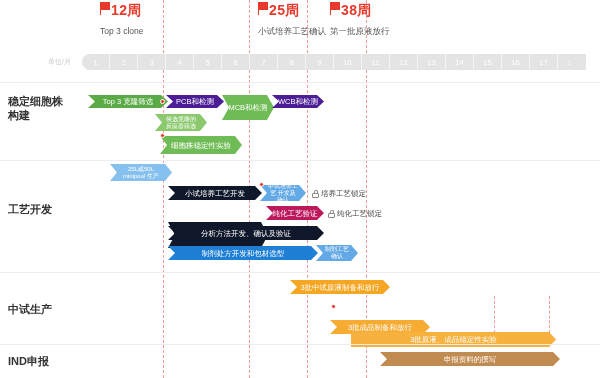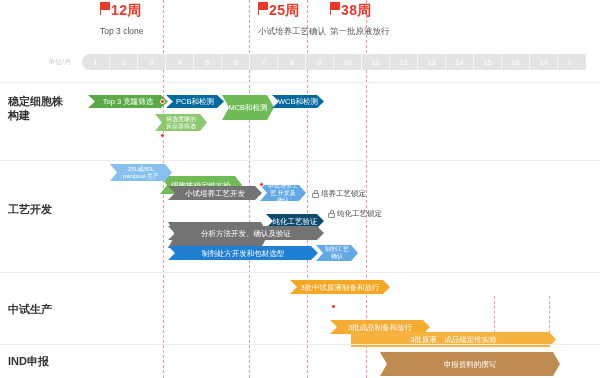--- a/index.html
+++ b/index.html
@@ -62,26 +62,26 @@
     position:absolute;box-sizing:border-box;
     display:flex;align-items:center;justify-content:center;
     color:#fff;font-size:7.5px;line-height:9px;text-align:center;
     white-space:nowrap;
     clip-path:polygon(0 0, calc(100% - 7px) 0, 100% 50%, calc(100% - 7px) 100%, 0 100%, 7px 50%);
   }
   .bar.two-line{white-space:normal;font-size:6px;line-height:7px;padding:0 8px;}
   .bar.flat-left{clip-path:polygon(0 0, calc(100% - 7px) 0, 100% 50%, calc(100% - 7px) 100%, 0 100%);}
 
   .g1{background:#5aab46;}
-  .g2{background:#0369a1;}
+  .g2{background:#4c1d95;}
   .g3{background:#6fbb55;}
   .g4{background:#8cc96e;}
   .b1{background:#1f7fd4;}
-  .b2{background:#737373;text-align:center;}
-  .b3{background:#0c4a6e;margin-top:8px;}
+  .b2{background:#0f172a;text-align:center;}
+  .b3{background:#be185d;}
   .b4{background:#62a9e6;}
   .b5{background:#85c0ee;}
   .o1{background:#f5a623;}
   .o2{background:#f6ab33;}
   .o3{background:#f7b13f;}
   .brown{background:#c08b50;}
 
   
   .dot{
     position:absolute;width:5px;height:5px;border-radius:50%;
@@ -183,21 +183,21 @@
 
     <div class="bar g1" style="left:88px;top:13px;width:80px;height:13px;">Top 3 克隆筛选</div>
     <div class="bar g2" style="left:166px;top:13px;width:58px;height:13px;">PCB和检测</div>
     <div class="bar g3" style="left:222px;top:13px;width:52px;height:25px;">MCB和检测</div>
     <div class="bar g2" style="left:272px;top:13px;width:52px;height:13px;">WCB和检测</div>
     <div class="dot" style="left:160px;top:17px;"></div>
 
     <div class="bar g4 two-line" style="left:155px;top:32px;width:52px;height:17px;">候选克隆的
 反应器筛选</div>
 
-    <div class="bar g3" style="left:160px;top:54px;width:82px;height:18px;margin-top:40px;">细胞株稳定性实验</div>
+    <div class="bar g3" style="left:160px;top:54px;width:82px;height:18px;">细胞株稳定性实验</div>
     <div class="dot" style="left:160px;top:51px;"></div>
   </div>
 
   <div class="lane-sep" style="top:160px;"></div>
   <div class="lane" style="top:160px;height:112px;">
     <div class="lane-title" style="top:42px;">工艺开发</div>
 
     <div class="bar b5 two-line" style="left:110px;top:4px;width:62px;height:17px;">25L或50L
 minipool 生产</div>
 
@@ -239,16 +239,16 @@
     <div class="bar o2" style="left:330px;top:28px;width:100px;height:14px;margin-top:20px;">3批成品制备和放行</div>
     <div class="dot" style="left:331px;top:32px;"></div>
 
     <div class="bar o3 flat-left" style="left:351px;top:60px;width:205px;height:15px;">3批原液、成品稳定性实验</div>
 
   </div>
 
   <div class="lane-sep" style="top:344px;"></div>
   <div class="lane" style="top:344px;height:34px;">
     <div class="lane-title" style="top:10px;">IND申报</div>
-    <div class="bar brown" style="left:380px;top:8px;width:180px;height:24px;">申报资料的撰写</div>
+    <div class="bar brown" style="left:380px;top:8px;width:180px;height:14px;">申报资料的撰写</div>
   </div>
 
 </div>
 
 </body></html>

